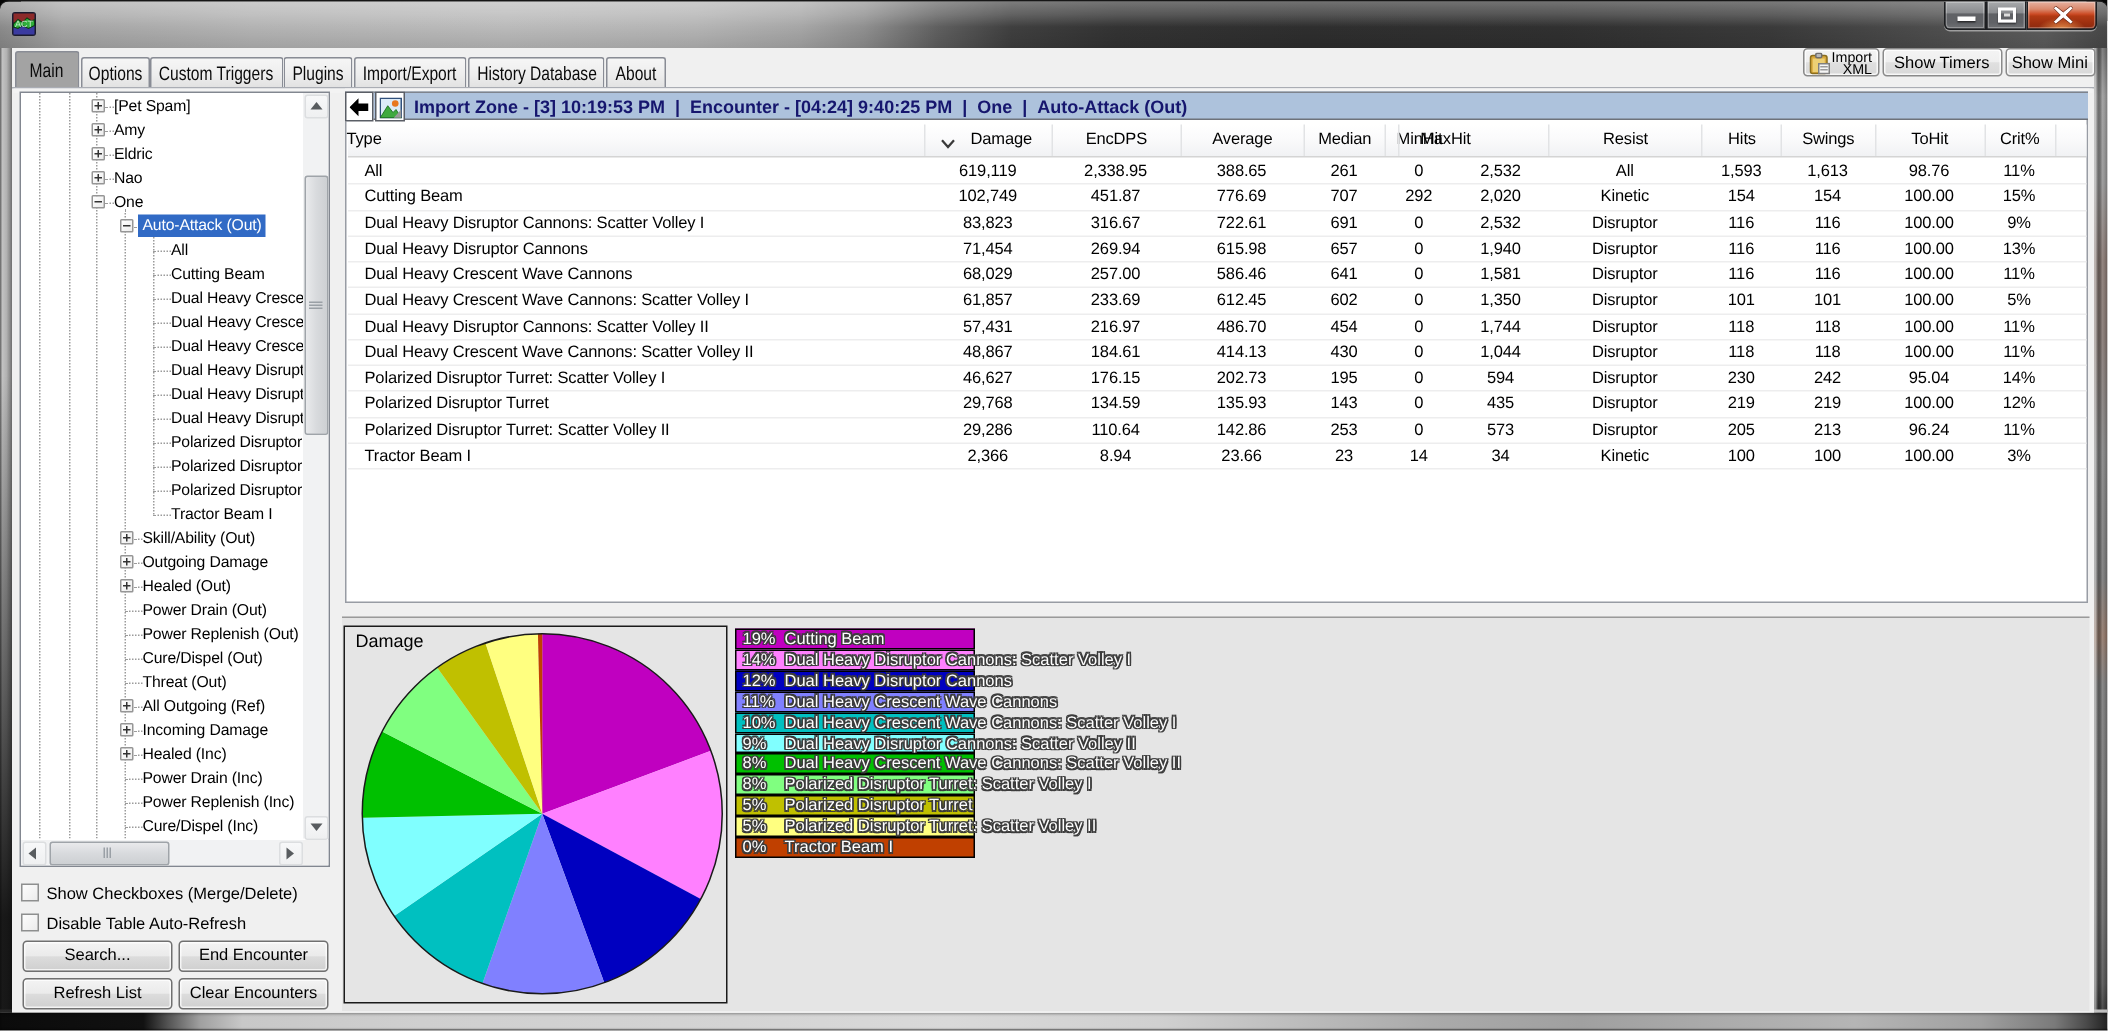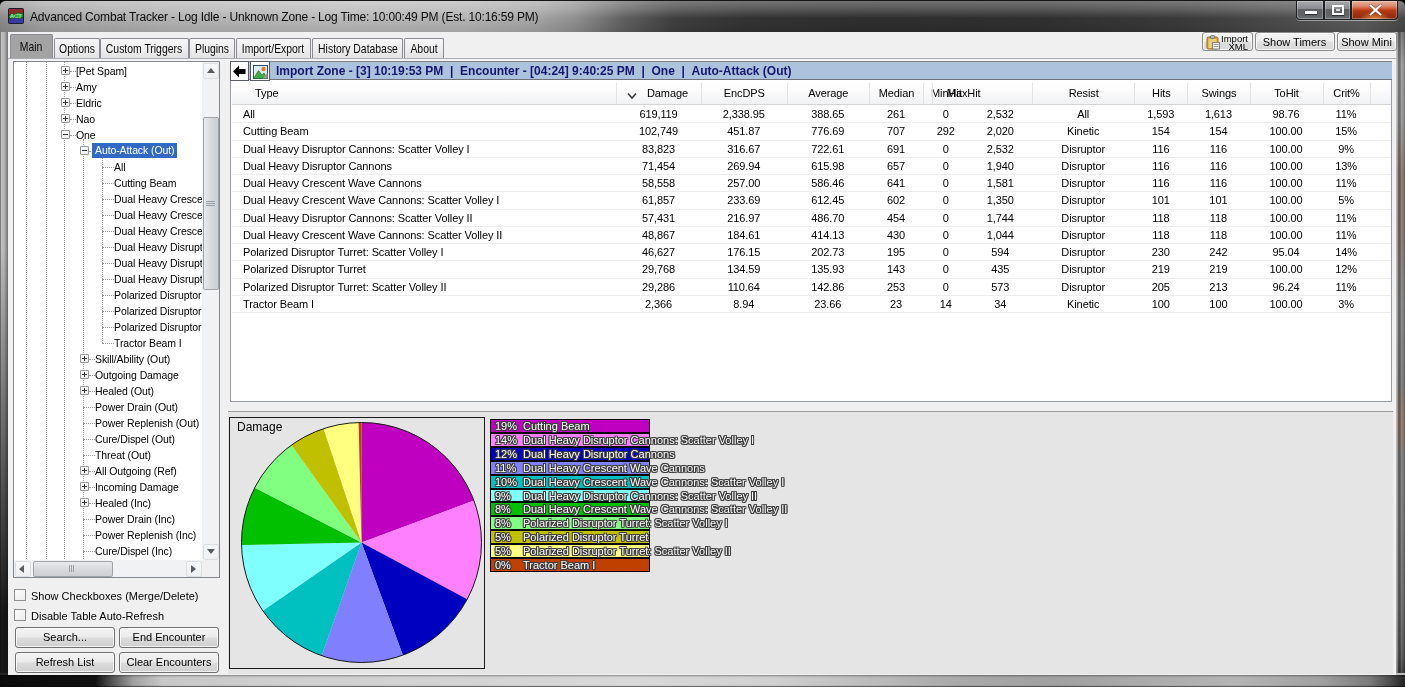--- a/index.html
+++ b/index.html
@@ -83,21 +83,20 @@
 <div id="corner-l"></div>
 <div id="corner-r"></div>
 <div id="titlebar">
  <svg id="appicon" viewBox="0 0 16 16">
       <rect x="0" y="0" width="16" height="16" rx="2" fill="#1a1a2e"></rect>
       <rect x="1" y="1" width="14" height="6" fill="#8c2a2a"></rect>
       <rect x="1" y="8" width="14" height="7" fill="#3a3aa0"></rect>
       <path d="M1 8 L4 5 L7 7 L10 4 L13 6 L15 5 L15 9 L11 11 L7 9 L4 11 L1 10 Z" fill="#2fae3a" stroke="#0d3d12" stroke-width=".7"></path>
       <text x="8" y="10" font-size="6" fill="#bfe8c4" text-anchor="middle" font-family="Liberation Sans">ACT</text>
     </svg>
- <div id="apptitle">Advanced Combat Tracker - Log Idle - Unknown Zone - Log Time: 10:00:49 PM (Est. 10:16:59 PM)</div>
  <div class="winbtn" id="btnmin">
       <div class="g"></div>
     </div>
  <div class="winbtn" id="btnmax">
       <div class="g"></div>
       <div class="g2"></div>
     </div>
  <div class="winbtn" id="btnclose">
       <svg class="g" viewBox="0 0 13 12">
         <path d="M1.5 0 L6.5 4 L11.5 0 L13 1.5 L8.5 6 L13 10.5 L11.5 12 L6.5 8 L1.5 12 L0 10.5 L4.5 6 L0 1.5 Z" fill="#fff" stroke="#5a1505" stroke-width=".5"></path>
@@ -304,21 +303,21 @@
 <div id="imgbtn">
     <svg width="15" height="14" viewBox="0 0 15 14" style="position:absolute;left:2px;top:3px">
       <rect x="0.5" y="0.5" width="14" height="13" fill="#dcebf8" stroke="#30507c"></rect>
       <circle cx="10.5" cy="4" r="2.2" fill="#e87820"></circle>
       <path d="M0.5 13.5 L5.5 5.5 L9 10 L11 8 L14.5 13.5 Z" fill="#3faa3f" stroke="#1c6e1c" stroke-width=".6"></path>
       <path d="M9.5 13.5 L14.5 8 L14.5 13.5 Z" fill="#9a9a9a"></path>
     </svg>
   </div>
 <div id="tablebox"></div>
 <div id="thead">
-    <div class="hc" style="left:-0.5px;width:385.0px;text-align:left;padding-left:24px">Type</div>
+    <div class="hc" style="left:-0.5px;width:385.0px;text-align:left;padding-left:0">Type</div>
     <div class="hc hsep" style="left:384.5px;width:85.0px;padding-left:17px">Damage</div>
     <div class="hc hsep" style="left:469.5px;width:85.5px">EncDPS</div>
     <div class="hc hsep" style="left:555.0px;width:82.5px">Average</div>
     <div class="hc hsep" style="left:637.5px;width:54.0px">Median</div>
     <div class="hc hsep" style="left:691.5px;width:45.7px">MinHit</div>
     <div class="hc hsep" style="left:700px;width:63.3px">MaxHit</div>
     <div class="hc hsep" style="left:800.5px;width:102.4px">Resist</div>
     <div class="hc hsep" style="left:902.9px;width:52.9px">Hits</div>
     <div class="hc hsep" style="left:955.8px;width:62.2px">Swings</div>
     <div class="hc hsep" style="left:1018.0px;width:73.0px">ToHit</div>
@@ -379,21 +378,21 @@
     <div class="tc" style="left:691.5px;width:45.7px">0</div>
     <div class="tc" style="left:737.2px;width:63.3px">1,940</div>
     <div class="tc" style="left:800.5px;width:102.4px">Disruptor</div>
     <div class="tc" style="left:902.9px;width:52.9px">116</div>
     <div class="tc" style="left:955.8px;width:62.2px">116</div>
     <div class="tc" style="left:1018.0px;width:73.0px">100.00</div>
     <div class="tc" style="left:1091.0px;width:47.0px">13%</div>
   </div>
 <div class="tr" style="top:175.00px;height:17.25px">
     <div class="tc" style="left:-0.5px;width:385.0px;text-align:left;padding-left:12px">Dual Heavy Crescent Wave Cannons</div>
-    <div class="tc" style="left:384.5px;width:85.0px">58,558</div>
+    <div class="tc" style="left:384.5px;width:85.0px">68,029</div>
     <div class="tc" style="left:469.5px;width:85.5px">257.00</div>
     <div class="tc" style="left:555.0px;width:82.5px">586.46</div>
     <div class="tc" style="left:637.5px;width:54.0px">641</div>
     <div class="tc" style="left:691.5px;width:45.7px">0</div>
     <div class="tc" style="left:737.2px;width:63.3px">1,581</div>
     <div class="tc" style="left:800.5px;width:102.4px">Disruptor</div>
     <div class="tc" style="left:902.9px;width:52.9px">116</div>
     <div class="tc" style="left:955.8px;width:62.2px">116</div>
     <div class="tc" style="left:1018.0px;width:73.0px">100.00</div>
     <div class="tc" style="left:1091.0px;width:47.0px">11%</div>

